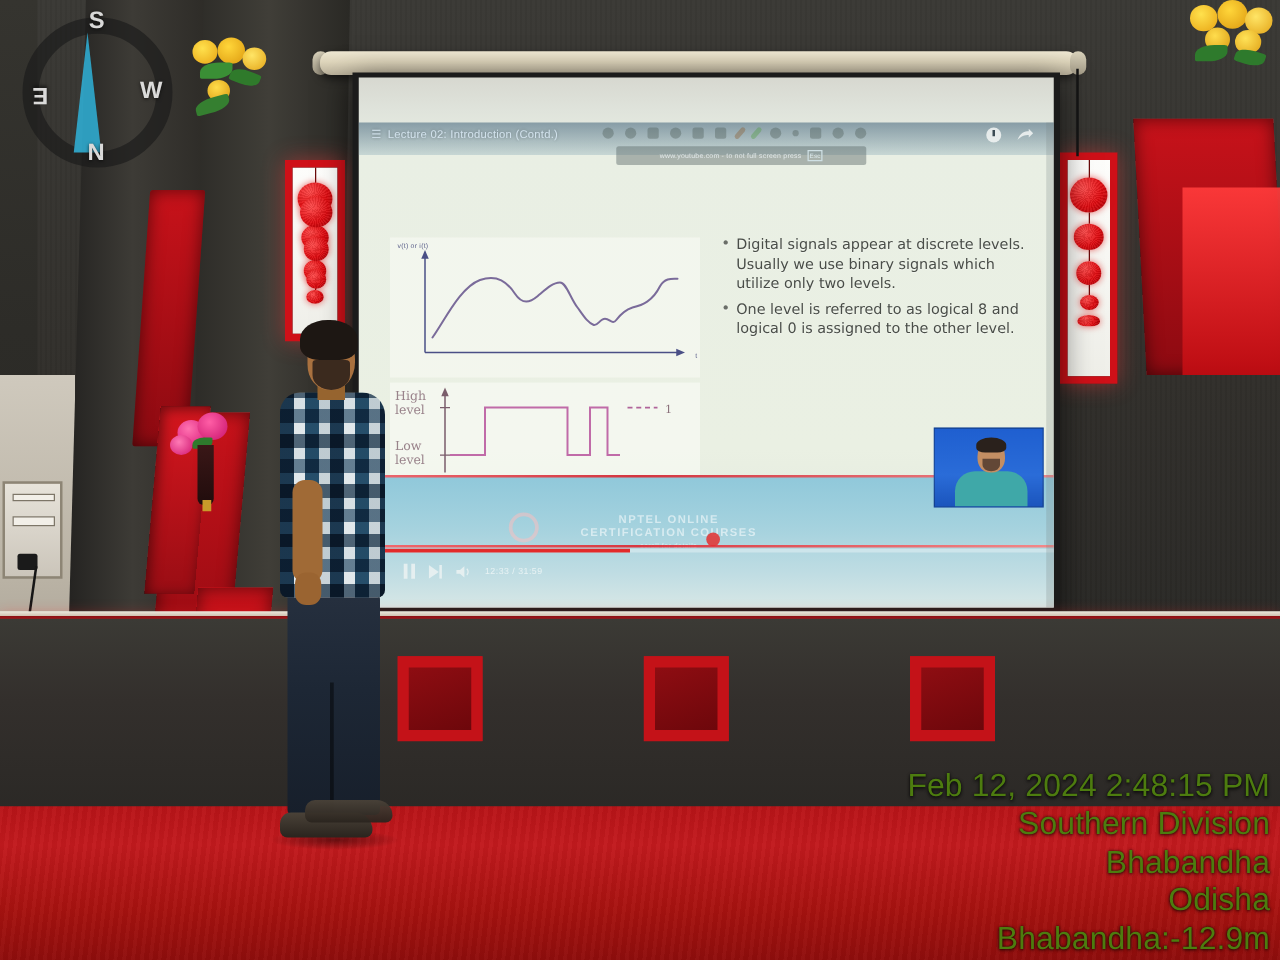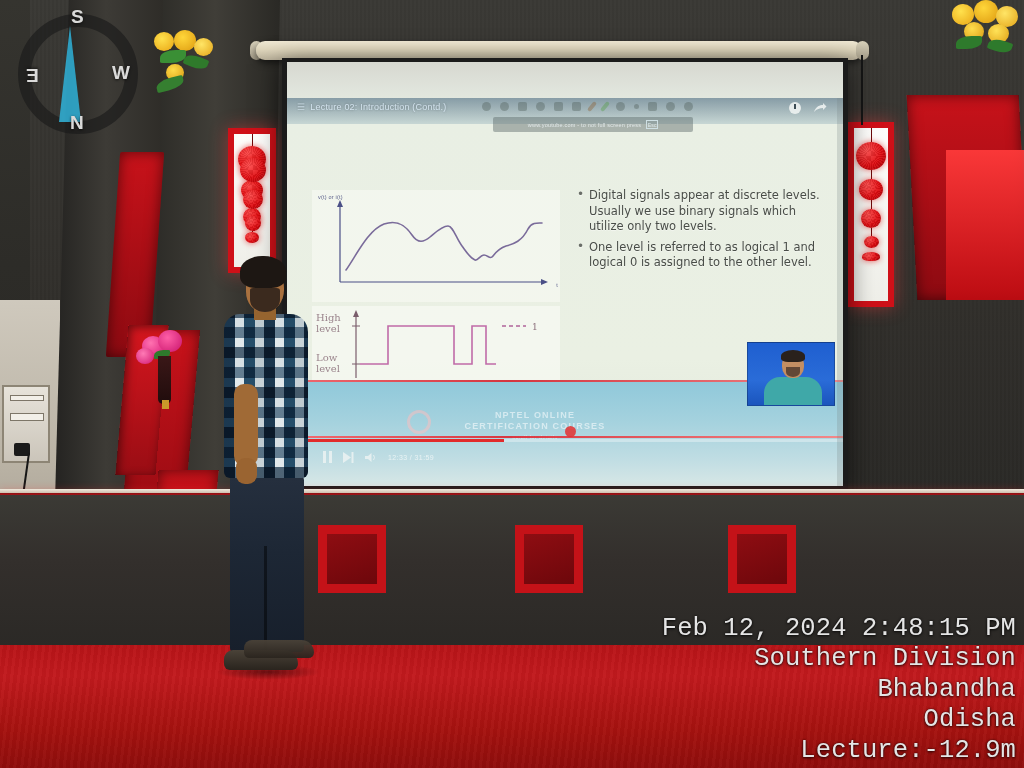--- a/index.html
+++ b/index.html
@@ -400,22 +400,22 @@
   .needle{
     position:absolute; left:62px; top:22px; width:0; height:0;
     border-left:11px solid transparent; border-right:11px solid transparent;
     border-bottom:0; border-top:96px solid #2fb7e0;
     transform:translateX(-50%) rotate(180deg); transform-origin:center 48px;
   }
 
   
   .gps{
     position:absolute; right:8px; bottom:2px; width:420px;
-    text-align:right; color:#e5e5e5;
-    font-family:Liberation Mono, monospace;
+    text-align:right; color:#4d7c0f;
+    font-family:Liberation Sans, sans-serif;
     font-size:25.5px; line-height:30.5px; letter-spacing:.1px;
     text-shadow:0 1px 3px rgba(0,0,0,.75), 0 0 2px rgba(0,0,0,.6);
   }
   .gps div{ white-space:nowrap; }
 </style>
 </head>
 <body>
 
 <div id="scene">
 
@@ -576,21 +576,21 @@
         <line x1="40" y1="20" x2="48" y2="20" stroke="#7a5d6b" stroke-width="1"></line>
         <line x1="40" y1="58" x2="48" y2="58" stroke="#7a5d6b" stroke-width="1"></line>
         <polyline points="48,58 76,58 76,20 142,20 142,58 160,58 160,20 174,20 174,58 184,58" fill="none" stroke="#c06ba8" stroke-width="1.6"></polyline>
         <line x1="190" y1="20" x2="214" y2="20" stroke="#b0649a" stroke-width="1.4" stroke-dasharray="4 3"></line>
         <text x="220" y="24" font-size="9" fill="#8a6f7a" font-family="DejaVu Serif, serif">1</text>
       </svg>
     </div>
 
     <ul class="bullets">
       <li>Digital signals appear at discrete levels.  Usually we use binary signals which utilize only two levels.</li>
-      <li>One level is referred to as logical 1 and logical 0 is assigned to the other level.</li>
+      <li>One level is referred to as logical 8 and logical 0 is assigned to the other level.</li>
     </ul>
 
 
     <div class="player-area"></div>
     <div class="red-line rl1"></div>
 
     <div class="nptel-ring"></div>
     <div class="nptel-mark">
       <div>NPTEL ONLINE</div>
       <div>CERTIFICATION COURSES</div>
@@ -665,16 +665,16 @@
     <div class="compass-letter cl-bottom">N</div>
     <div class="compass-letter cl-left">E</div>
     <div class="compass-letter cl-right">W</div>
   </div>
 
   <div class="gps">
     <div>Feb 12, 2024 2:48:15 PM</div>
     <div>Southern Division</div>
     <div>Bhabandha</div>
     <div>Odisha</div>
-    <div>Lecture:-12.9m</div>
+    <div>Bhabandha:-12.9m</div>
   </div>
 
 </div>
 
 </body></html>

